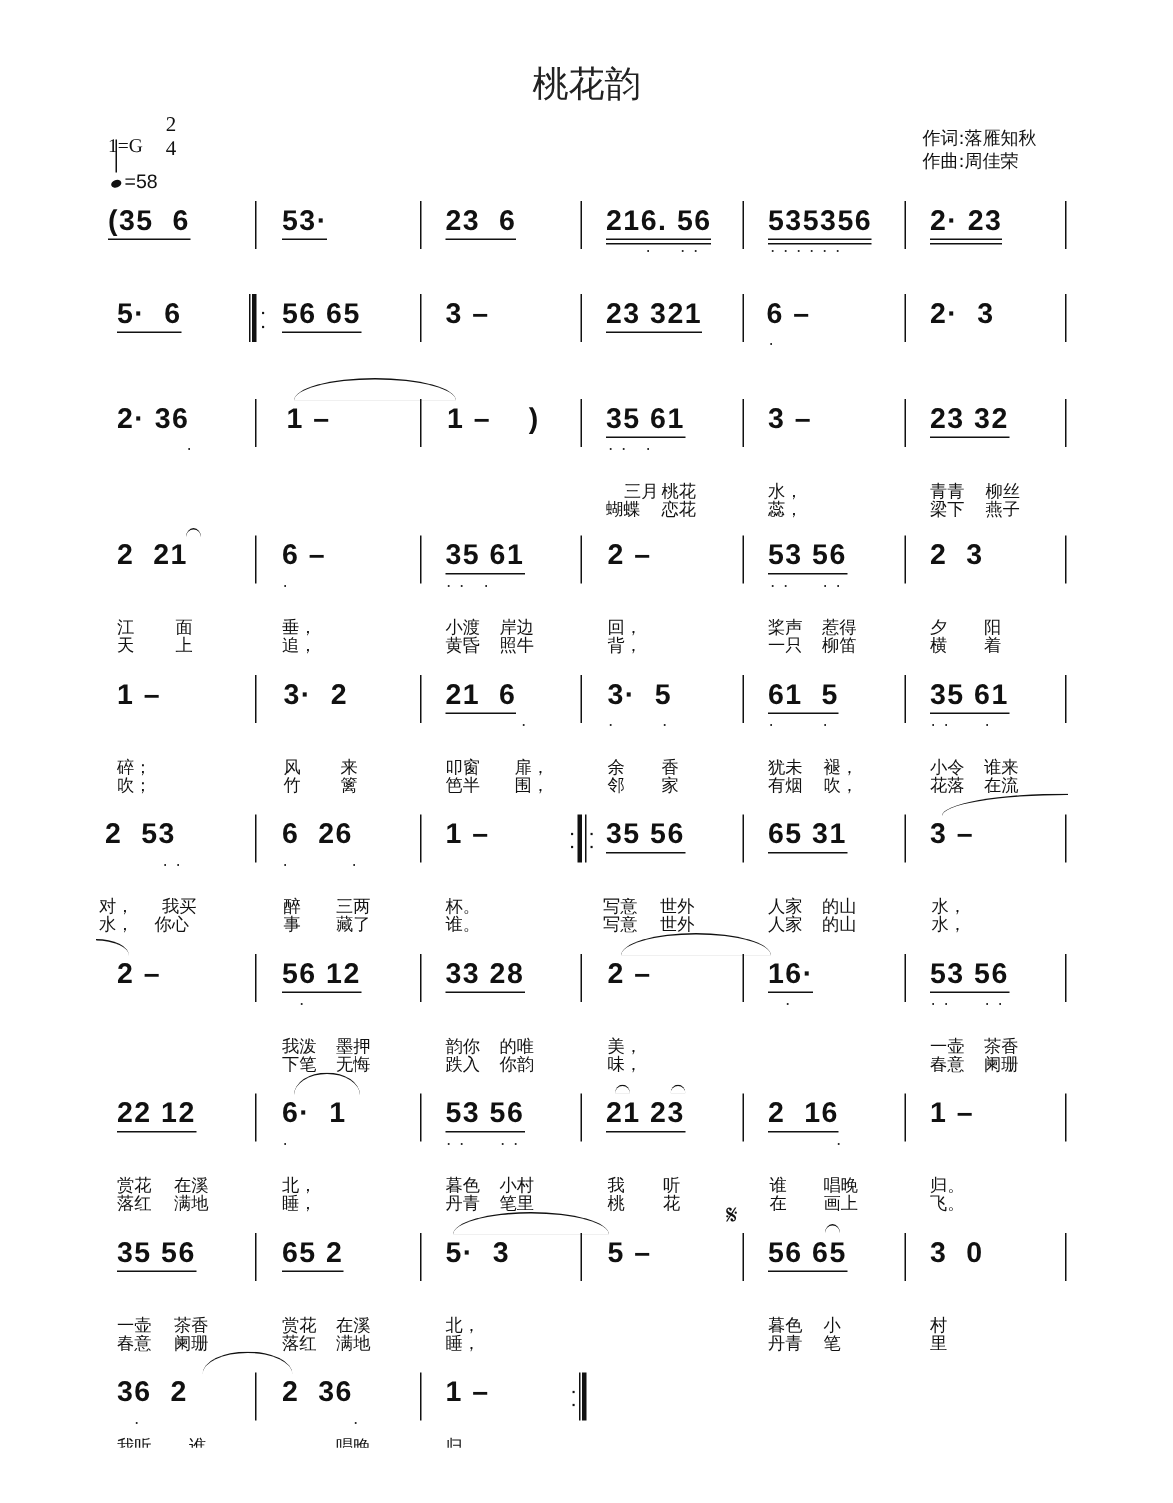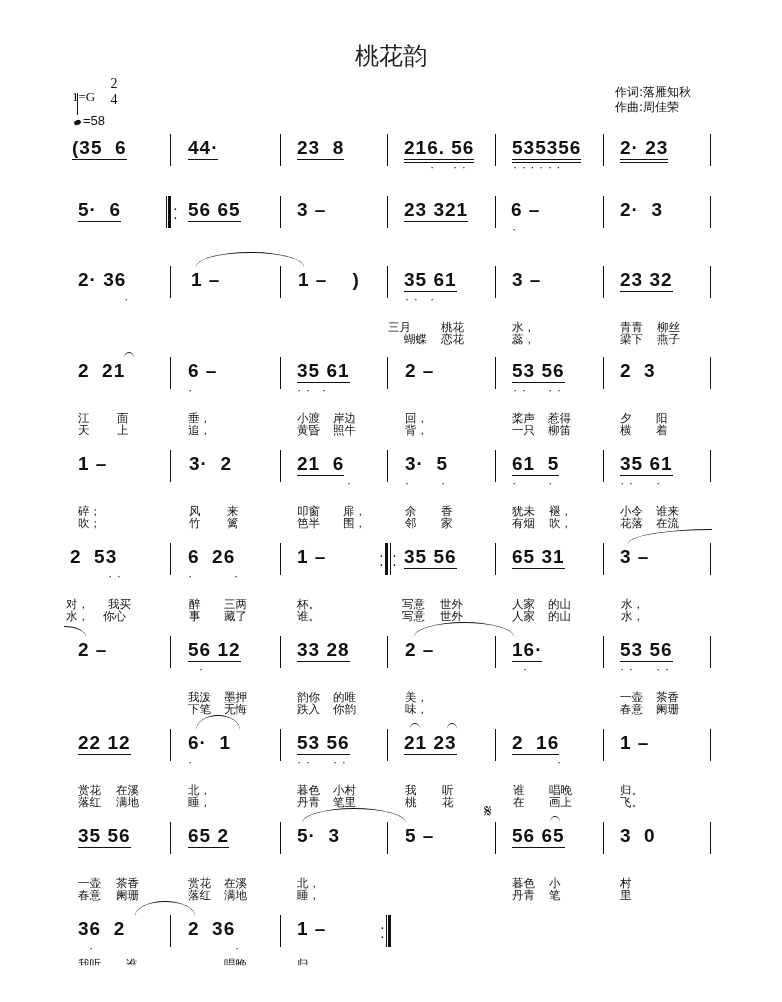--- a/index.html
+++ b/index.html
@@ -43,23 +43,23 @@
   <span class="head"></span><span>=58</span>
 </div>
 <div class="credits">
   <div>作词:落雁知秋</div>
   <div>作曲:周佳荣</div>
 </div>
 
 <div class="system" style="top:134px;">
   <span class="note" style="left:72px"><span class="ul1">(35  6</span></span>
   <div class="bar" style="left:170px"></div>
-  <span class="note" style="left:188px"><span class="ul1">44·</span></span>
-  <div class="bar" style="left:280px"></div>
-  <span class="note" style="left:297px"><span class="ul1">23  8</span></span>
+  <span class="note" style="left:188px"><span class="ul1">53·</span></span>
+  <div class="bar" style="left:280px"></div>
+  <span class="note" style="left:297px"><span class="ul1">23  6</span></span>
   <div class="bar" style="left:387px"></div>
   <span class="note" style="left:404px"><span class="ul2">216. 56</span></span>
   <span class="dot-low" style="left:431px">·</span>
   <span class="dot-low" style="left:454px">··</span>
   <div class="bar" style="left:495px"></div>
   <span class="note" style="left:512px"><span class="ul2">535356</span></span>
   <span class="dot-low" style="left:514px">······</span>
   <div class="bar" style="left:603px"></div>
   <span class="note" style="left:620px"><span class="ul2">2· 23</span></span>
   <div class="bar" style="left:710px"></div>
@@ -92,21 +92,21 @@
   <span class="note" style="left:298px"><span>1 –    )</span></span>
   <div class="bar" style="left:387px"></div>
   <span class="note" style="left:404px"><span class="ul1">35 61</span></span>
   <span class="dot-low" style="left:406px">··</span>
   <span class="dot-low" style="left:431px">·</span>
   <div class="bar" style="left:495px"></div>
   <span class="note" style="left:512px"><span>3 –</span></span>
   <div class="bar" style="left:603px"></div>
   <span class="note" style="left:620px"><span class="ul1">23 32</span></span>
   <div class="bar" style="left:710px"></div>
-  <span class="ly ly1" style="left:388px">三月</span>
+  <span class="ly ly1" style="left:416px">三月</span>
   <span class="ly ly2" style="left:404px">蝴蝶</span>
   <span class="ly ly1" style="left:441px">桃花</span>
   <span class="ly ly2" style="left:441px">恋花</span>
   <span class="ly ly1" style="left:512px">水，</span>
   <span class="ly ly2" style="left:512px">蕊，</span>
   <span class="ly ly1" style="left:620px">青青</span>
   <span class="ly ly2" style="left:620px">梁下</span>
   <span class="ly ly1" style="left:657px">柳丝</span>
   <span class="ly ly2" style="left:657px">燕子</span>
 </div>

